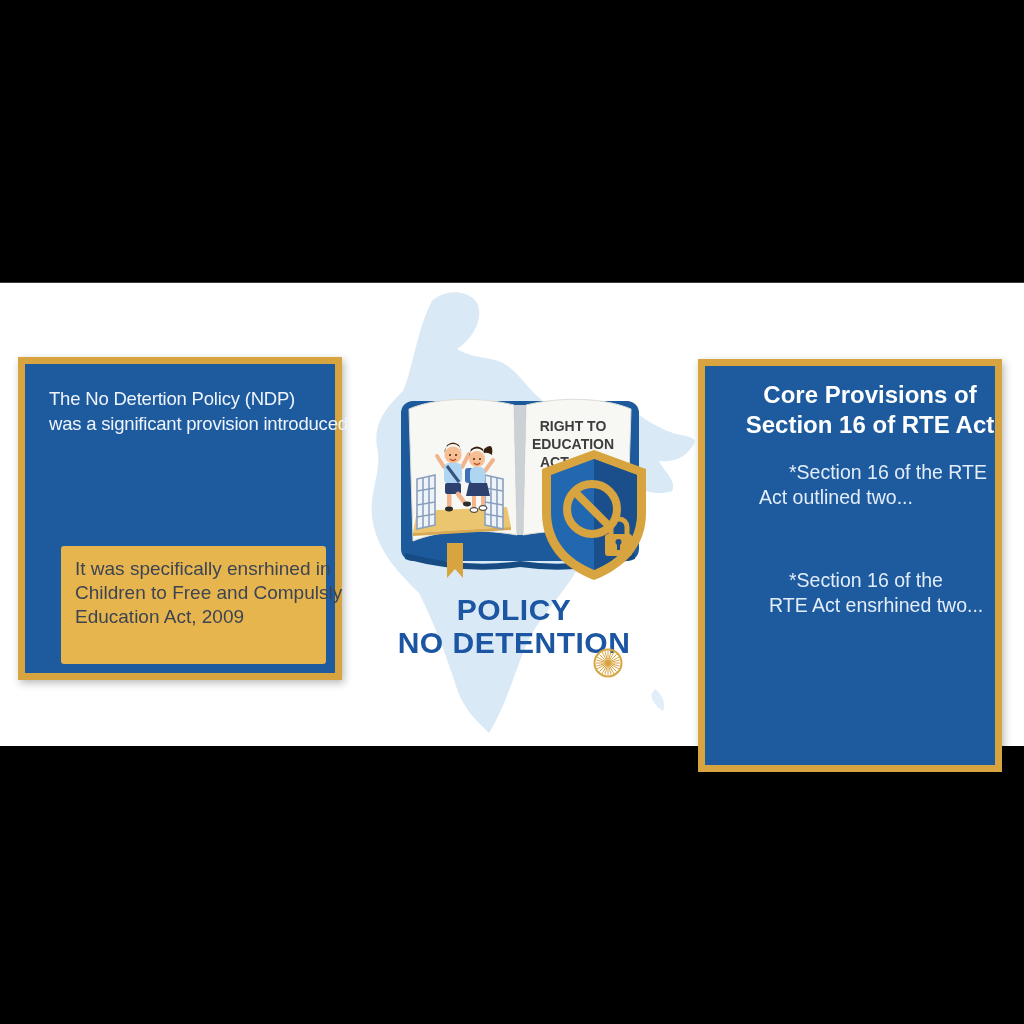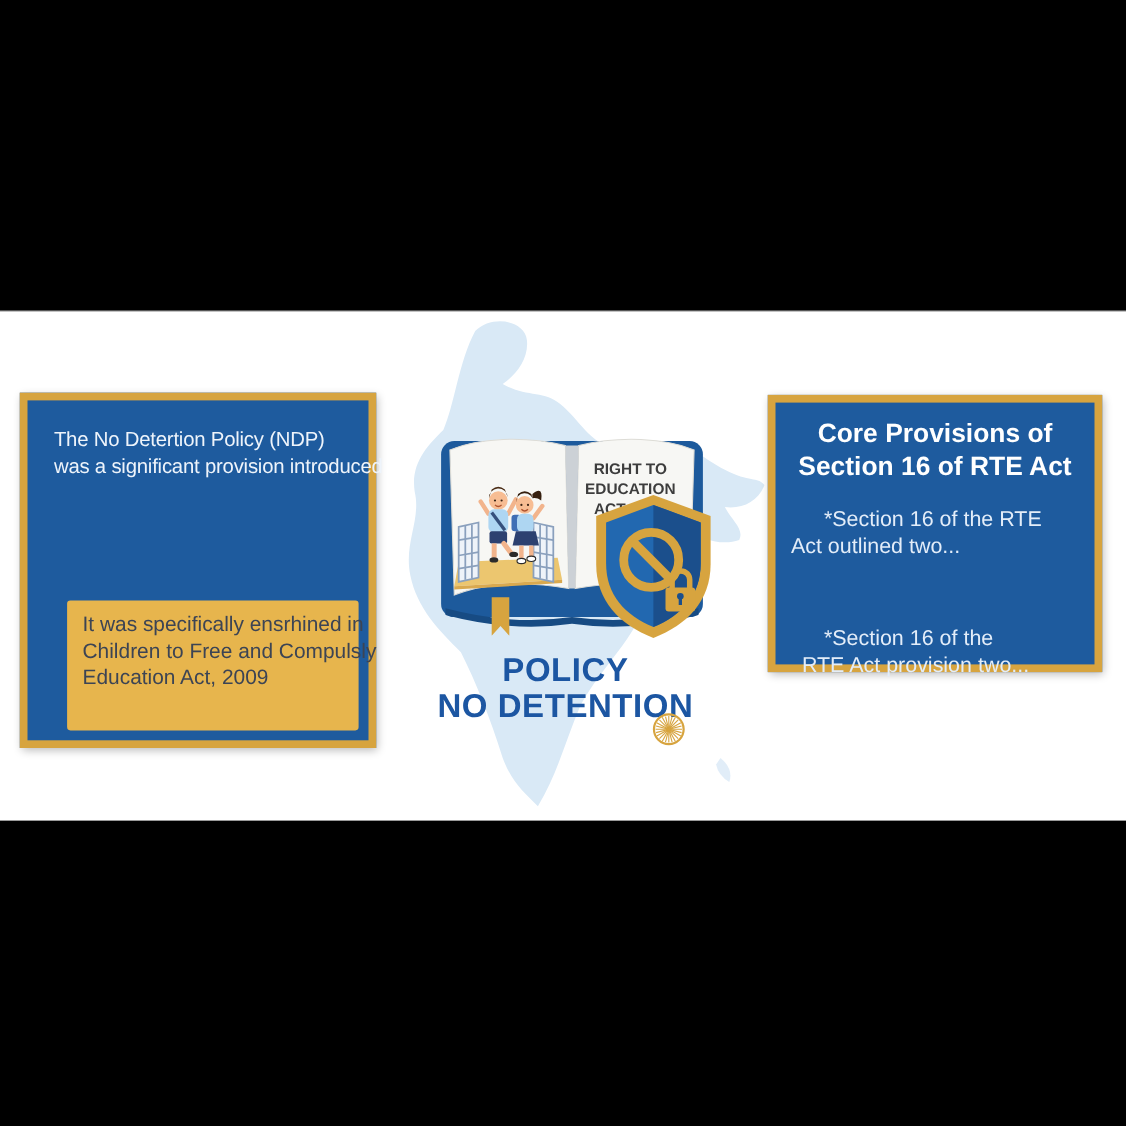--- a/index.html
+++ b/index.html
@@ -6,21 +6,21 @@
   .stage{position:relative;width:1024px;height:1024px;background:#000;overflow:hidden;
          font-family:"Liberation Sans", sans-serif;}
   .band{position:absolute;left:0;top:282px;width:1024px;height:463px;background:#ffffff;
         border-top:1px solid #3a3a3a;}
   .india-map{position:absolute;left:337px;top:8px;width:360px;height:445px;}
 
   
   .panel{position:absolute;background:#1e5b9e;border:7px solid #d7a43f;box-sizing:border-box;
          box-shadow:2px 3px 8px rgba(0,0,0,.28);}
   .panel-left{left:18px;top:74px;width:324px;height:323px;overflow:visible;}
-  .panel-right{left:698px;top:76px;width:304px;height:252px;}
+  .panel-right{left:698px;top:76px;width:304px;height:413px;padding-left:40px;}
   .lp-title{padding:14px 0 0 24px;color:#ffffff;font-weight:bold;font-size:24px;line-height:30px;}
   .lp-body{padding:22px 0 0 24px;color:#eef4fb;font-size:18.5px;line-height:25px;letter-spacing:-0.2px;}
   .lp-body span{display:block;white-space:nowrap;}
   .lp-box{position:absolute;left:9px;right:9px;bottom:9px;height:118px;background:#e7b54d;
           border-radius:3px;padding:11px 0 0 14px;box-sizing:border-box;color:#3c4454;
           font-size:19px;line-height:24px;margin-left:27px;}
   .lp-box span{display:block;white-space:nowrap;}
   .rp-title{padding:14px 0 0 0;color:#ffffff;font-weight:bold;font-size:24px;line-height:30px;text-align:center;}
   .rp-bullet{color:#e3edf9;font-size:19.5px;line-height:25px;}
   .rp-b1{margin-top:20px;}
@@ -184,18 +184,18 @@
       <div class="rp-title">
         <span>Core Provisions of</span>
         <span>Section 16 of RTE Act</span>
       </div>
       <div class="rp-bullet rp-b1">
         <span class="ind-a">*Section 16 of the RTE</span>
         <span class="ind-b">Act outlined two...</span>
       </div>
       <div class="rp-bullet rp-b2">
         <span class="ind-a">*Section 16 of the</span>
-        <span class="ind-c">RTE Act provision two...</span>
+        <span class="ind-c">RTE Act ensrhined two...</span>
       </div>
     </div>
 
   </div>
 </div>
 
 </body></html>

